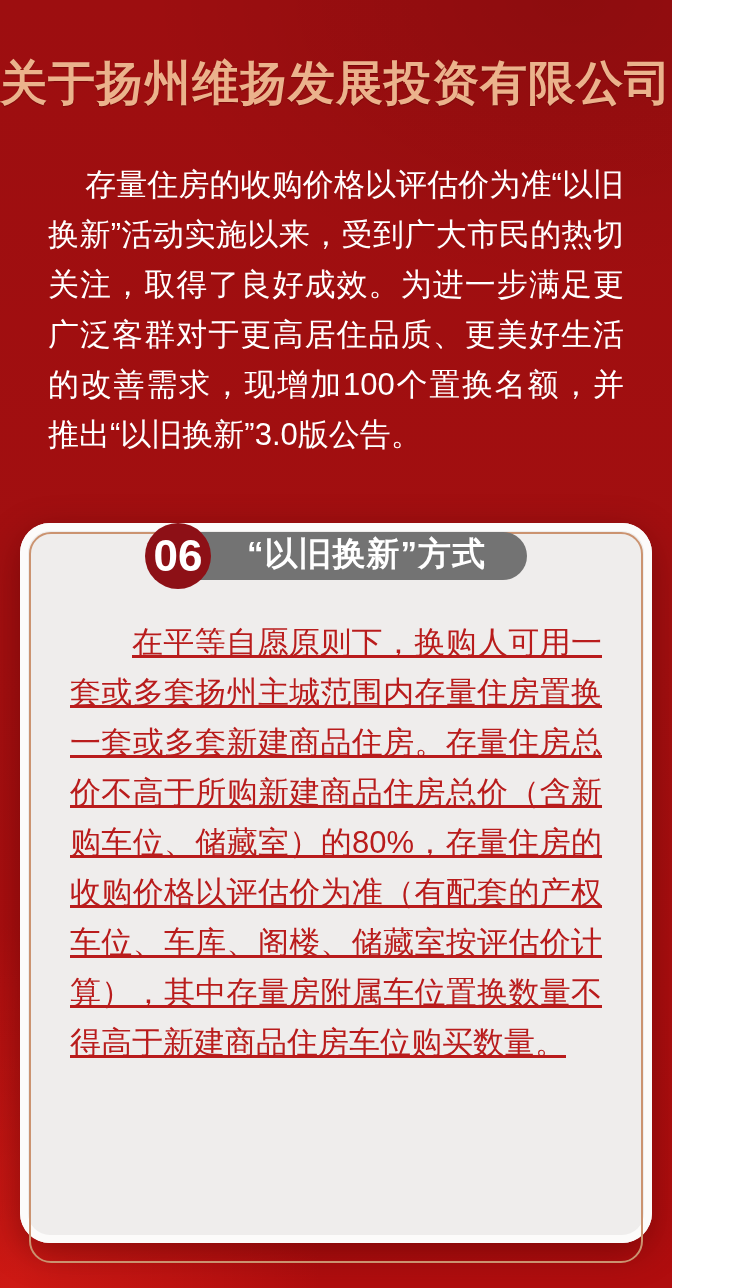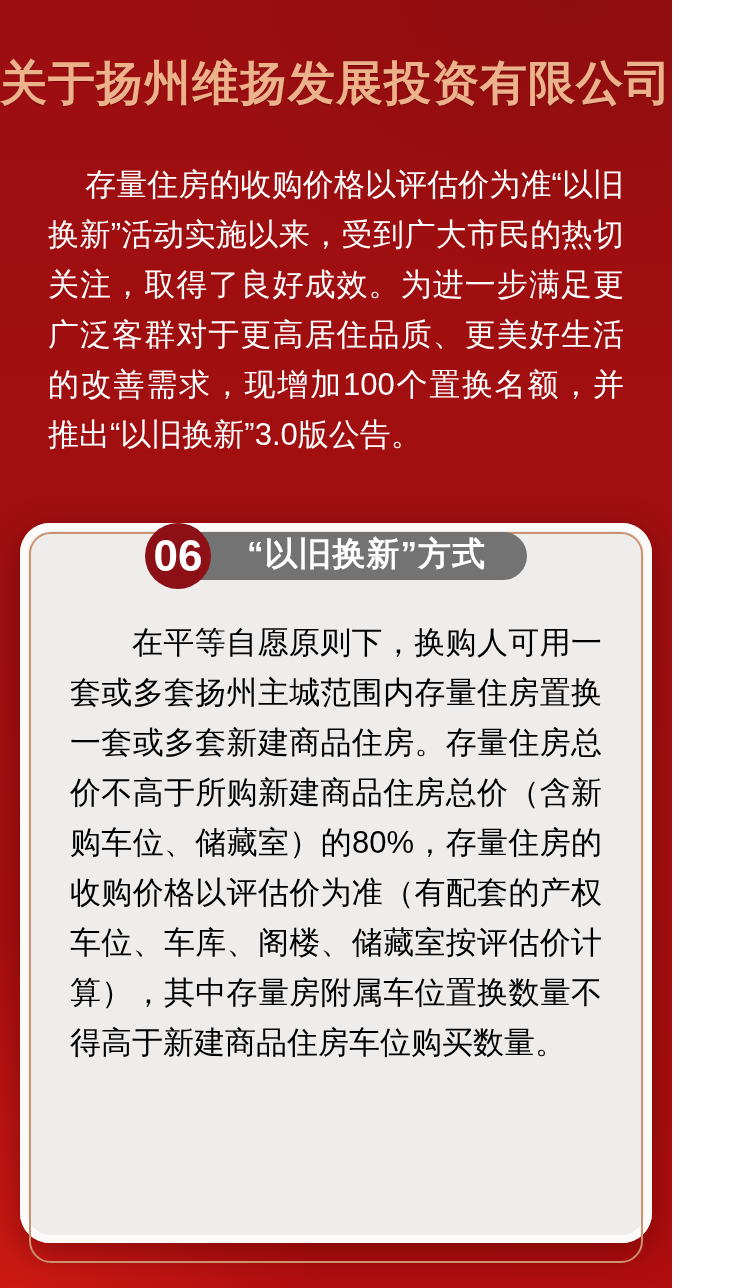--- a/index.html
+++ b/index.html
@@ -106,24 +106,25 @@
     display: flex;
     align-items: center;
     justify-content: center;
     color: #ffffff;
     font-size: 44px;
     font-weight: bold;
   }
   
   .card-body {
     margin: 29px 50px 0;
-    color: #000000;
+    color: #b91c1c;
     font-size: 31px;
     line-height: 50px;
     text-align: justify;
+    text-decoration: underline;
   }
   .card-body p {
     margin: 0;
     text-indent: 2em;
   }
 </style>
 </head>
 <body>
 
 <div class="poster">

